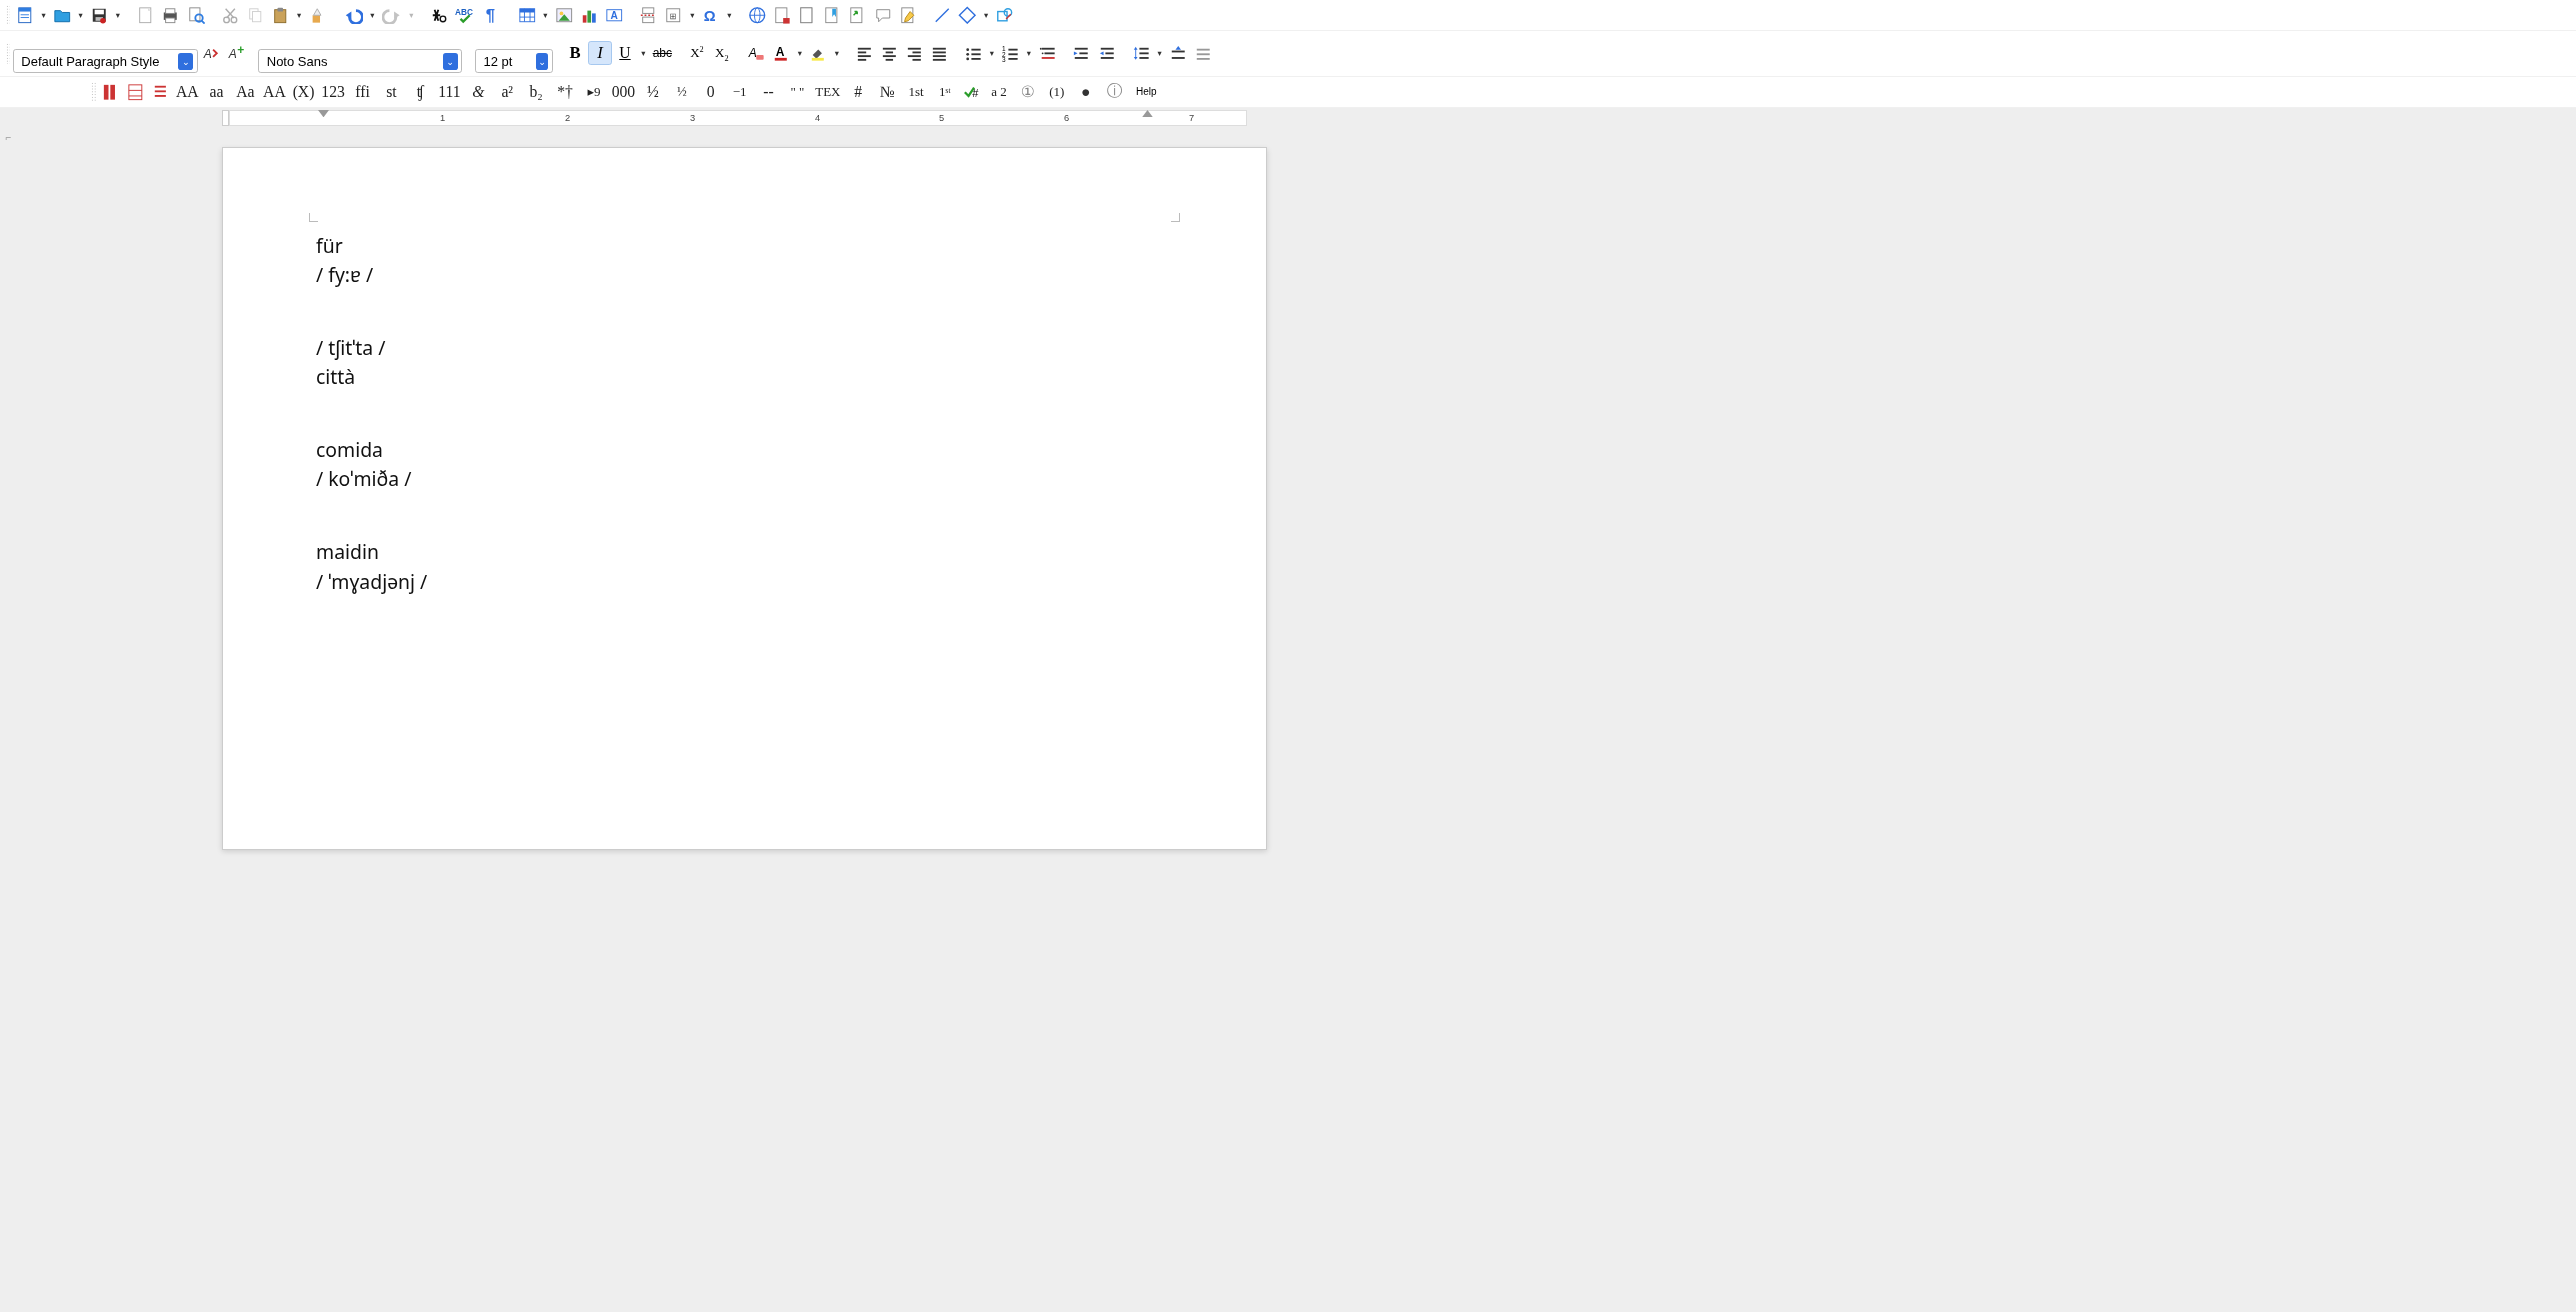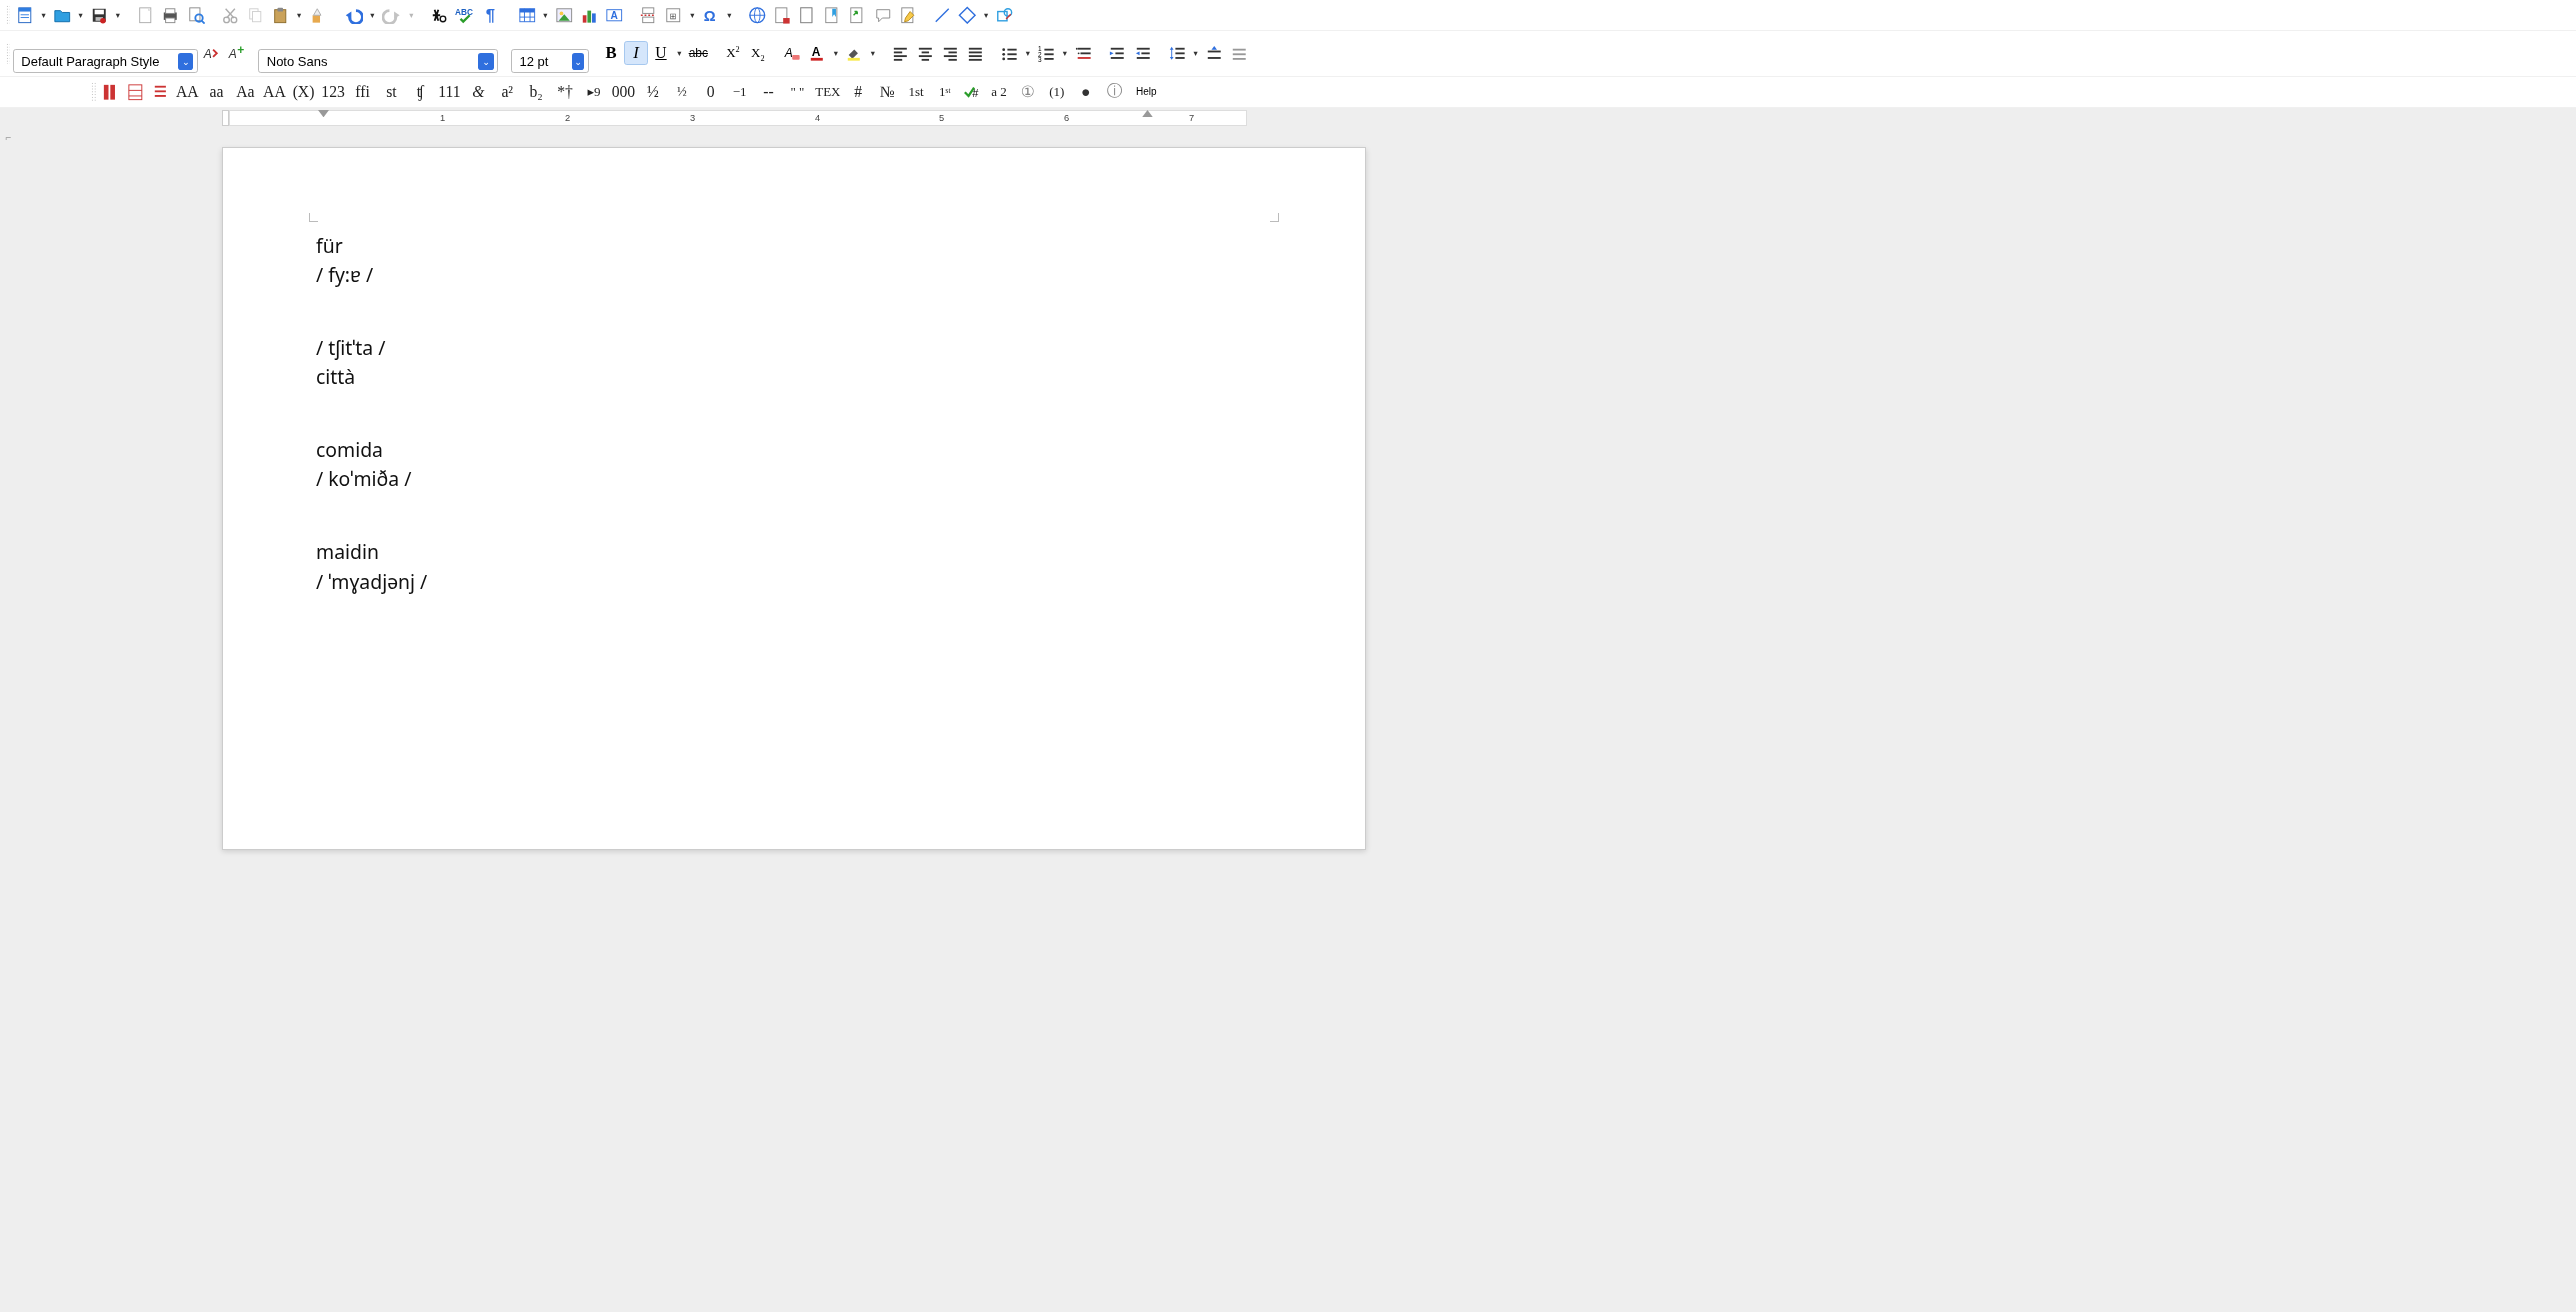--- a/index.html
+++ b/index.html
@@ -104,21 +104,21 @@
   }
   .ruler .tick {
     position:absolute;
     top:1.9px;
     font-size:9.3px;
     transform:translateX(-50%);
   }
   .margin-left-top { position:absolute; left:88px; top:-0.9px; }
   .margin-right-top { position:absolute; right:93px; top:-0.9px; }
   .page {
-    width: 1144px;
+    width: 1045px;
     min-height: 703px;
     background: #fff;
     border: 0.9px solid #ccc;
     margin: 18.5px auto 37px 222px;
     box-shadow: 0 1.9px 5.6px rgba(0,0,0,.15);
     position: relative;
     padding: 83px 93px;
   }
   .doc {
     font-family: "Noto Sans", "DejaVu Sans", sans-serif;
@@ -418,21 +418,21 @@
   </span>
   <span class="tb-btn">
     <svg width="18.5" height="18.5" viewBox="0 0 20 20" style="font-size:15px">
         <text x="2" y="15" font-size="13" fill="#333" font-style="italic">A</text>
         <text x="11" y="11" font-size="13" fill="#2a9d2a" font-weight="bold">+</text>
       </svg>
   </span>
 
   <span class="sep"></span>
 
-  <div class="combo" style="width:240px">
+  <div class="combo" style="width:204px">
     <input value="Noto Sans" style="">
     <span class="dd-btn">⌄</span>
   </div>
 
   <span style="width:11px"></span>
 
   <div class="combo" style="width:78px">
     <input value="12 pt" style="">
     <span class="dd-btn">⌄</span>
   </div>

